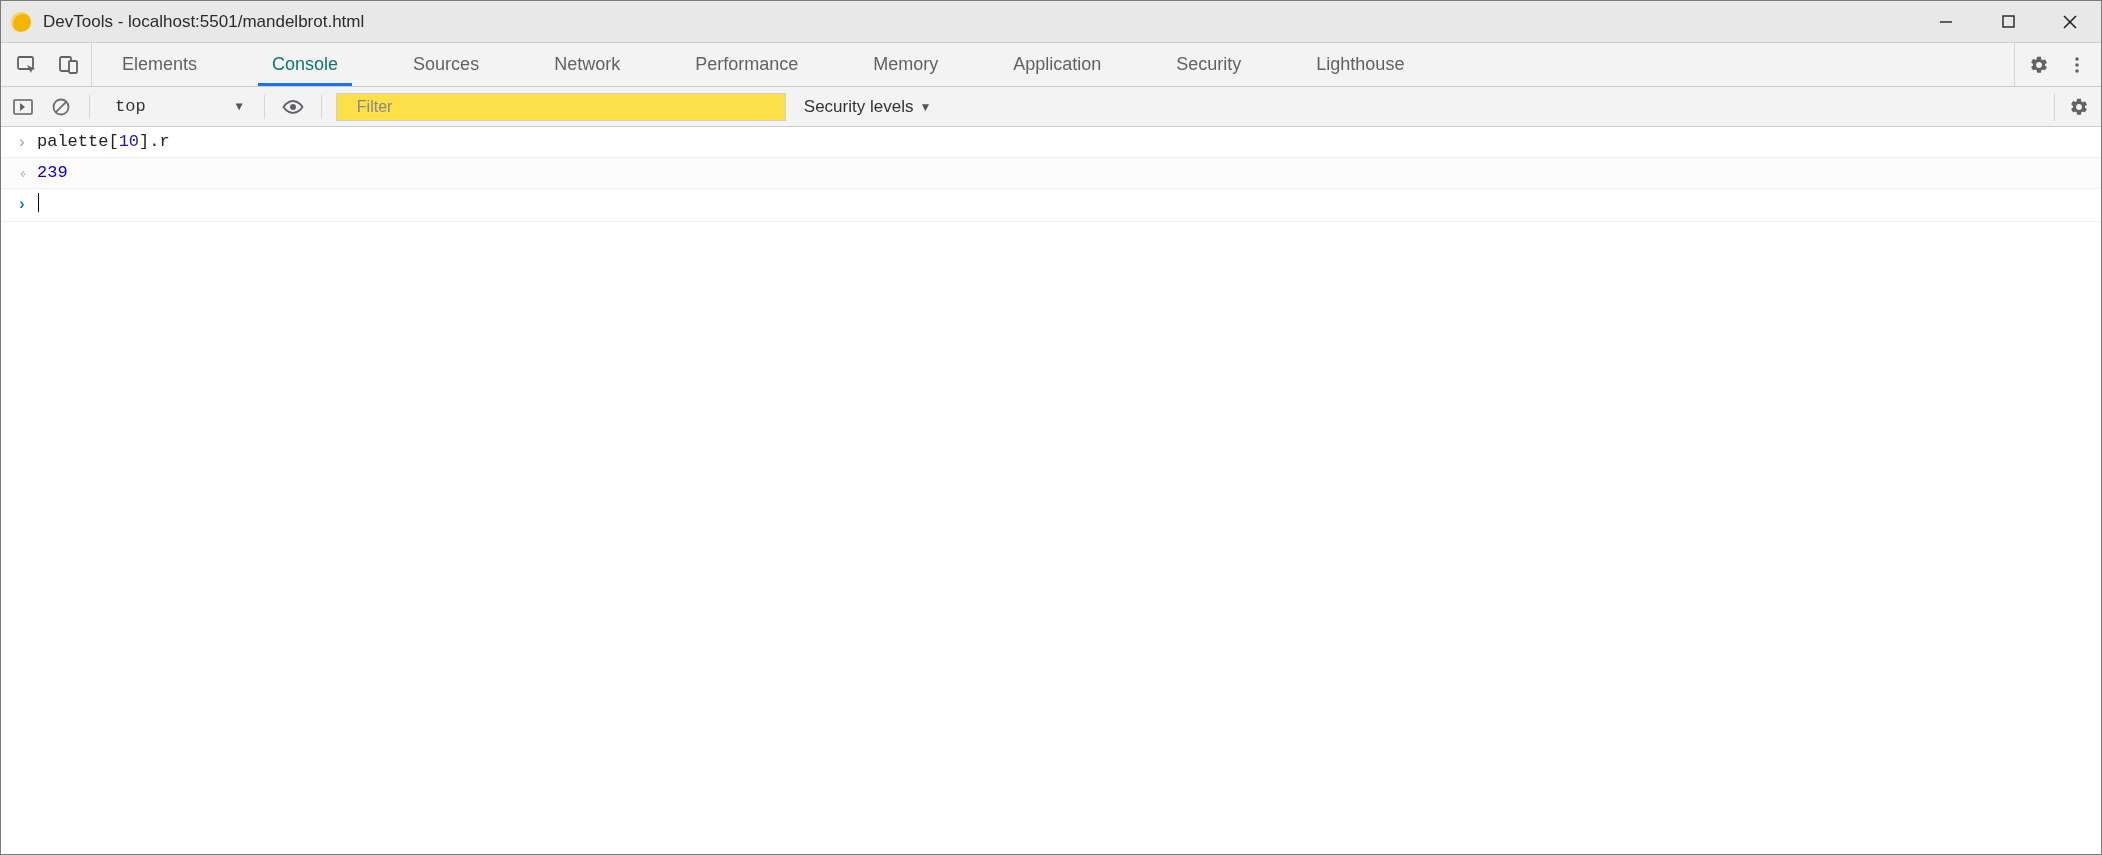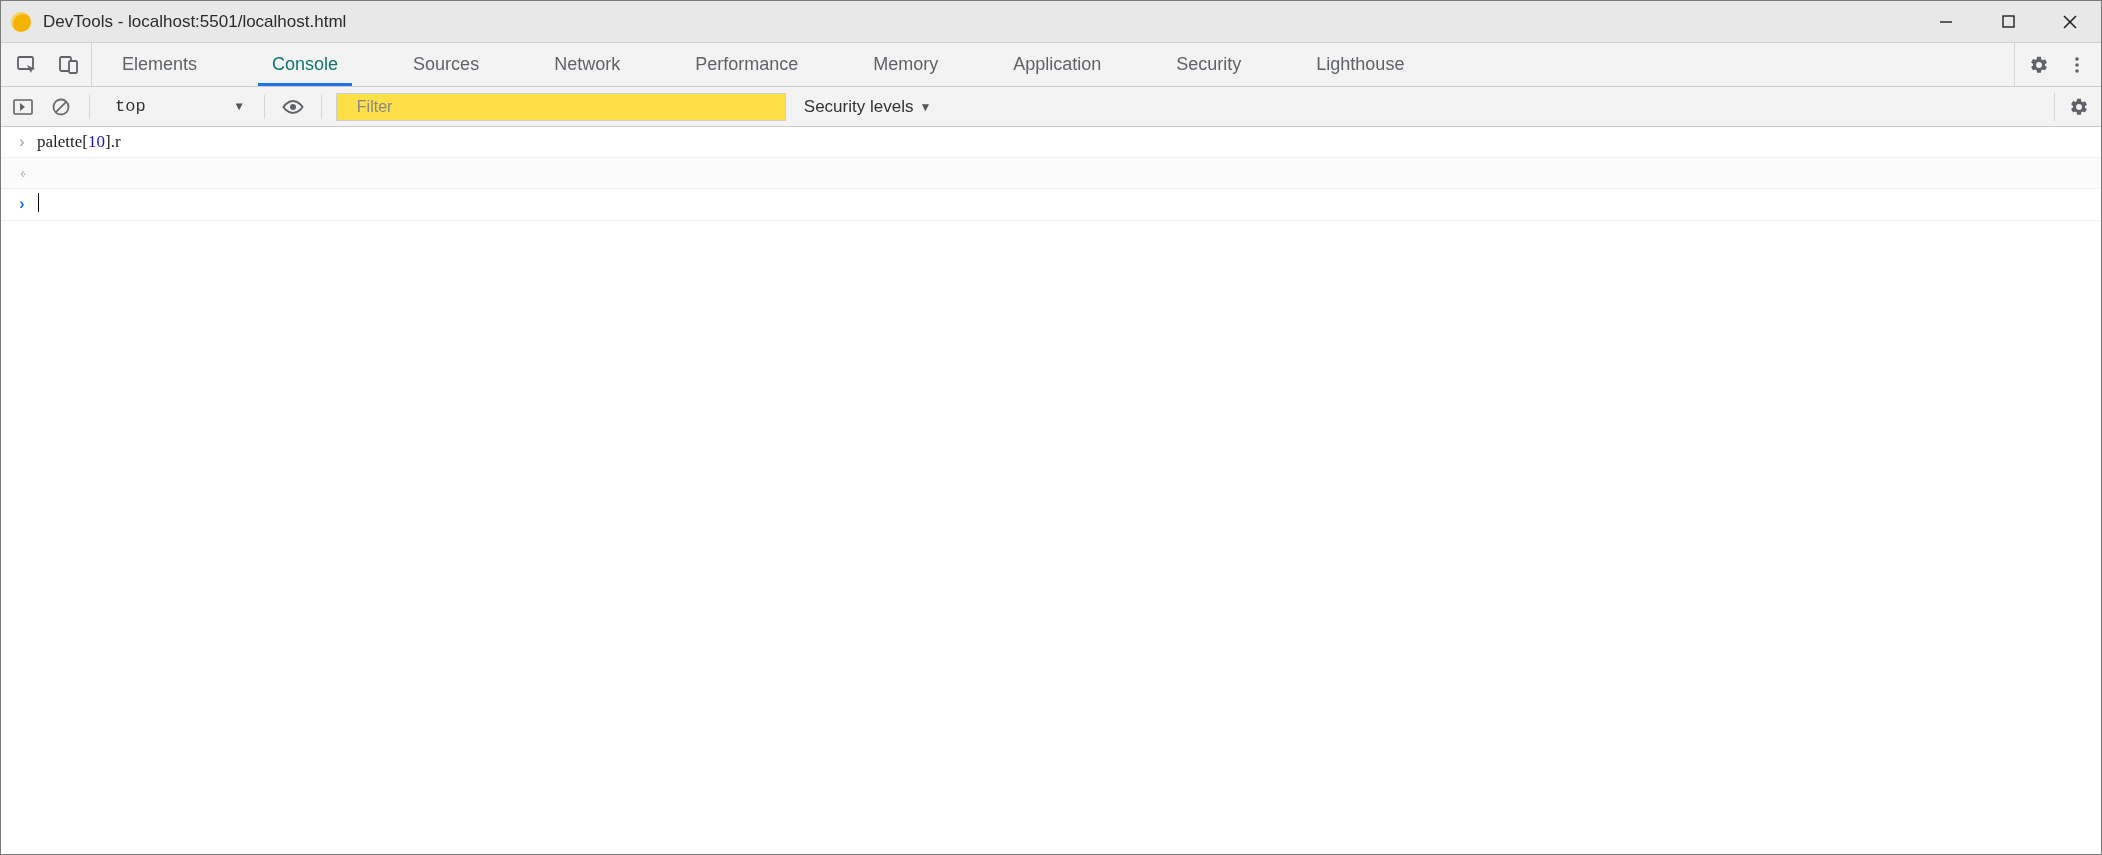--- a/index.html
+++ b/index.html
@@ -162,21 +162,21 @@
     gap: 6px;
     border-left: 1px solid #d6d6d6;
     padding-left: 10px;
   }
 
   
   .console {
     flex: 1;
     background: #fff;
     overflow: auto;
-    font-family: Liberation Serif, serif;
+    font-family: Liberation Mono, monospace;
     font-size: 17px;
   }
   .row {
     display: flex;
     align-items: flex-start;
     padding: 4px 10px 4px 12px;
     border-bottom: 1px solid #f0f0f0;
     line-height: 22px;
   }
   .row.result { background: #fbfbfb; }
@@ -208,21 +208,21 @@
     animation: blink 1.1s step-start infinite;
   }
   @keyframes blink { 50% { opacity: 0; } }
 
 </style>
 </head>
 <body>
 
 <div class="titlebar">
   <div class="app-icon"></div>
-  <div class="title">DevTools - localhost:5501/localhost.html</div>
+  <div class="title">DevTools - localhost:5501/mandelbrot.html</div>
   <div class="spacer"></div>
   <div class="win-controls">
     <div class="win-btn">
       <svg width="14" height="14" viewBox="0 0 14 14">
           <line x1="1" y1="7" x2="13" y2="7" stroke="#222" stroke-width="1.4"></line>
         </svg>
     </div>
     <div class="win-btn">
       <svg width="13" height="13" viewBox="0 0 13 13">
           <rect x="1" y="1" width="11" height="11" fill="none" stroke="#222" stroke-width="1.4"></rect>
@@ -319,18 +319,19 @@
   </div>
 </div>
 
 <div class="console" id="console-host">
     <div class="row">
       <div class="gutter in"></div>
       <div class="content"><span class="tok-ident">palette[</span><span class="tok-num">10</span><span class="tok-ident">].r</span></div>
     </div>
     <div class="row result">
       <div class="gutter out"></div>
+      <div class="content"><span class="tok-result">239</span></div>
     </div>
     <div class="row">
       <div class="gutter prompt"></div>
       <div class="content"><span class="cursor"></span></div>
     </div>
   </div>
 
 </body></html>

